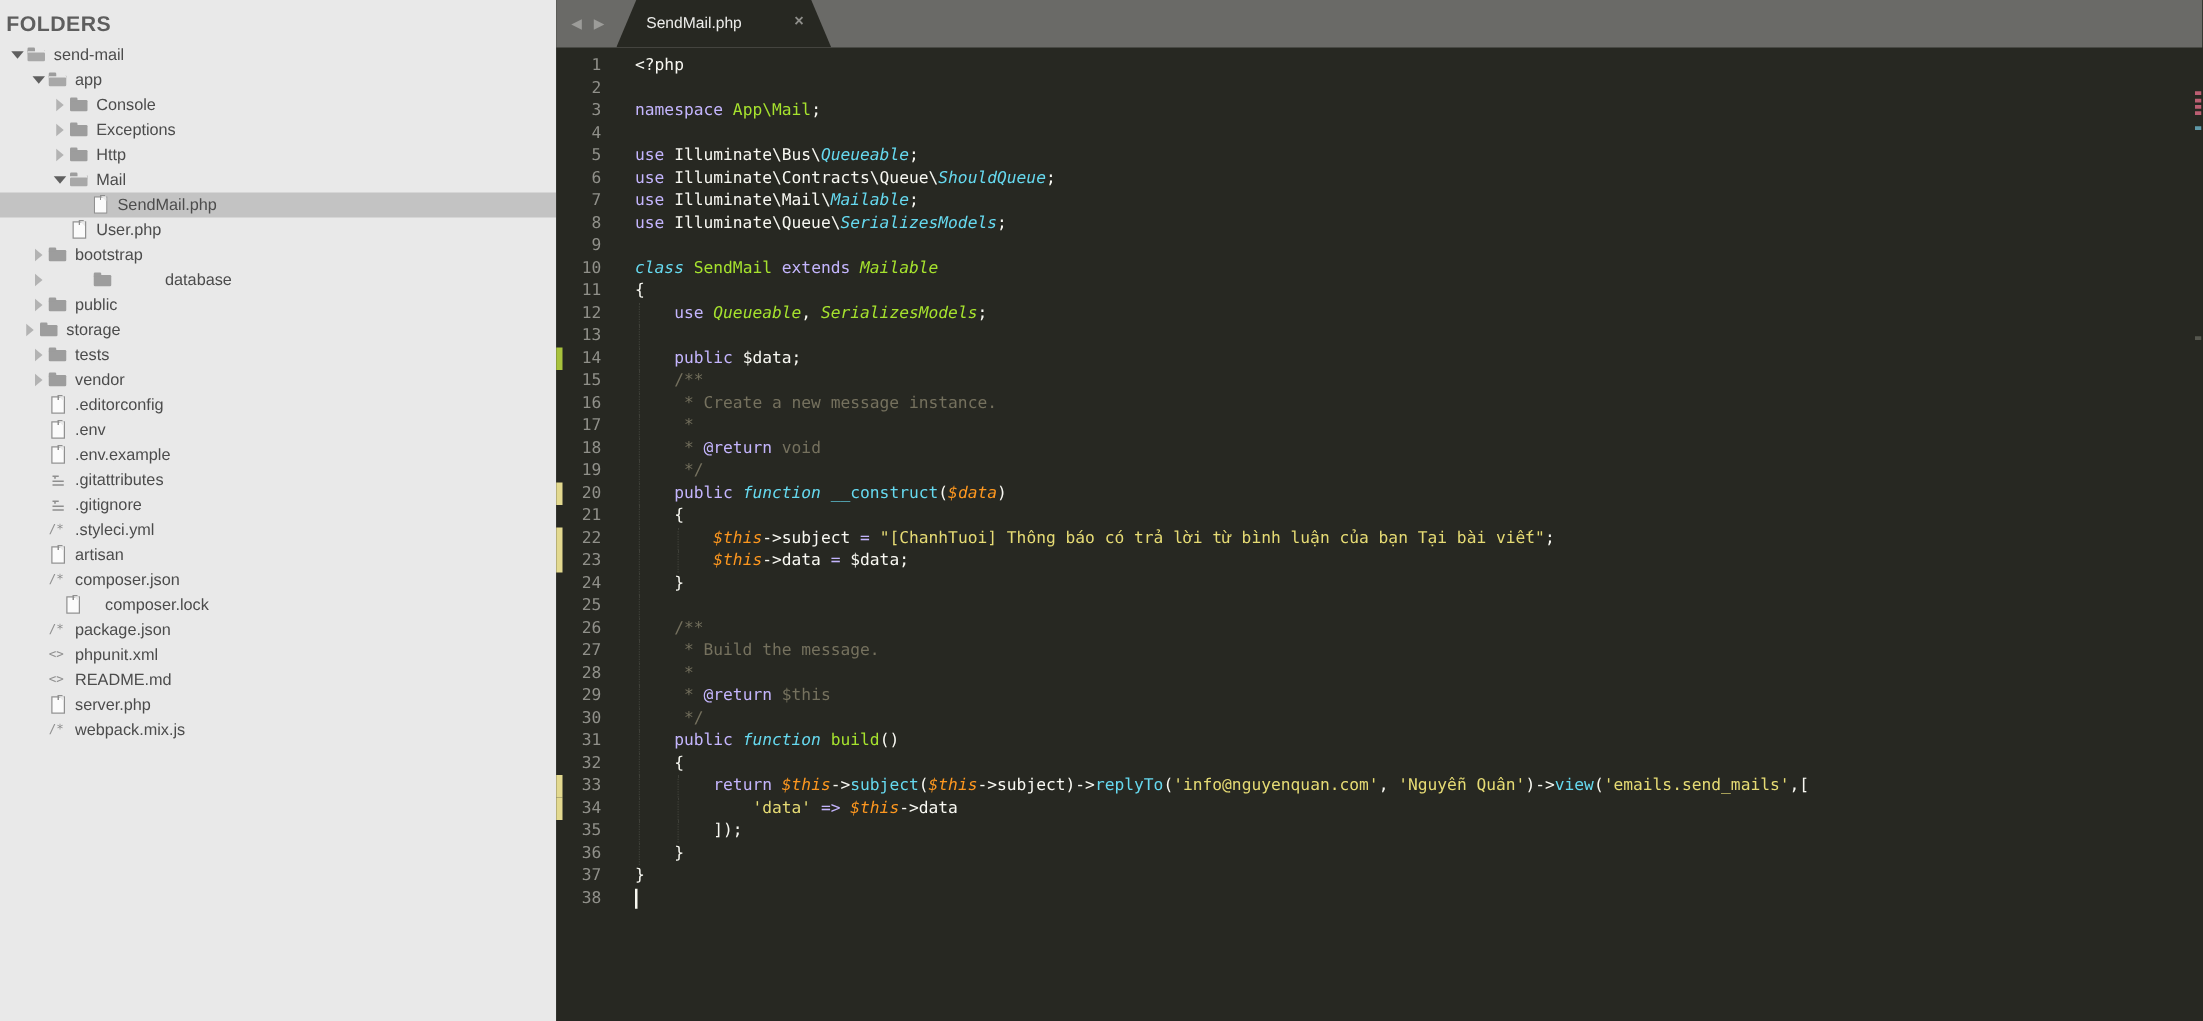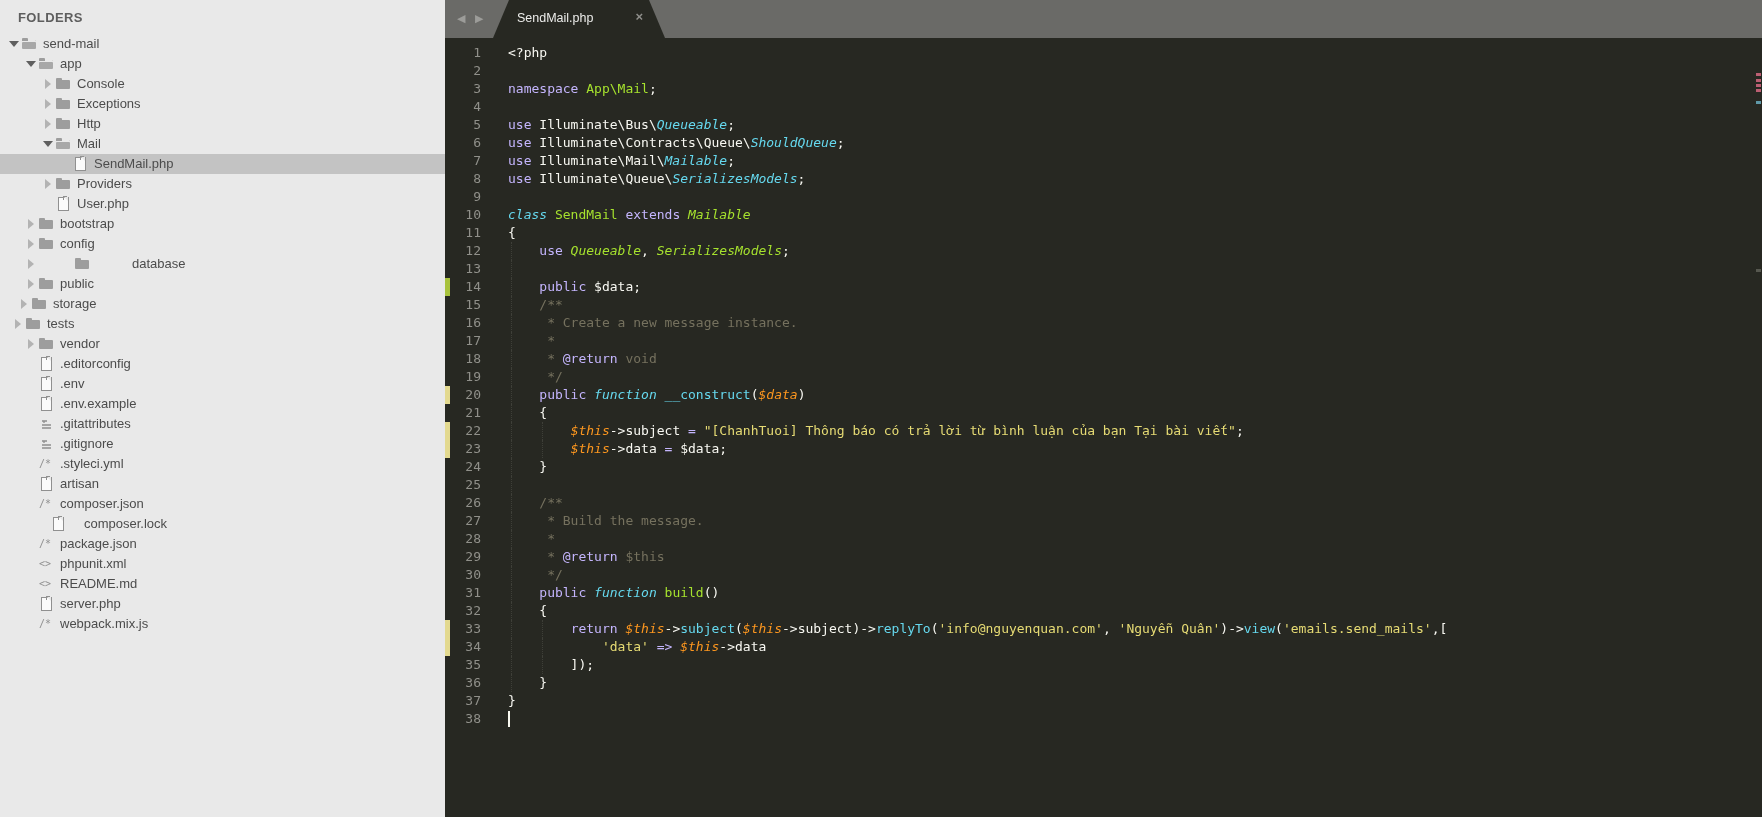--- a/index.html
+++ b/index.html
@@ -1,21 +1,21 @@
 <!DOCTYPE html>
 <html><head>
 <meta charset="utf-8">
 <style>
   html,body{margin:0;padding:0;background:#272822;width:1762px;height:817px;overflow:hidden;
     font-family:"Liberation Sans",sans-serif;}
   #app{position:relative;width:1762px;height:817px;}
 
   
   #sidebar{position:absolute;left:0;top:0;width:445px;height:817px;background:#e9e9e9;overflow:hidden;}
-  #folders-heading{position:absolute;left:18px;top:10px;font-size:13px;font-weight:bold;color:#5e5e5e;letter-spacing:.4px;}
+  #folders-heading{position:absolute;left:5px;top:10px;font-size:17px;font-weight:bold;color:#5e5e5e;letter-spacing:.4px;}
   #tree{position:absolute;left:0;top:34px;width:445px;}
   .trow{position:relative;height:20px;line-height:20px;display:flex;align-items:center;font-size:13px;color:#4c4c4c;cursor:default;}
   .trow.sel{background:#c3c3c3;}
   .tri{display:inline-block;width:14px;flex:0 0 14px;position:relative;}
   .tri.exp::before{content:"";position:absolute;left:1px;top:-3px;border-left:5px solid transparent;border-right:5px solid transparent;border-top:6px solid #5f5f5f;}
   .tri.col::before{content:"";position:absolute;left:3px;top:-5px;border-top:5px solid transparent;border-bottom:5px solid transparent;border-left:6px solid #b3b3b3;}
   .ic{display:inline-block;width:16px;flex:0 0 16px;height:14px;position:relative;margin-right:5px;}
   .fold::before{content:"";position:absolute;left:0;top:3px;width:14px;height:9px;background:#9d9d9d;border-radius:1px;}
   .fold::after{content:"";position:absolute;left:0;top:1px;width:6px;height:3px;background:#9d9d9d;border-radius:1px 1px 0 0;}
   .fold.open::before{background:#a8a8a8;box-shadow:inset 0 2px 0 #e9e9e9, inset 0 3px 0 #a8a8a8;}
@@ -98,55 +98,45 @@
           <span class="tri exp"></span>
           <span class="ic fold open"></span>
           <span class="lbl">Mail</span>
         </div>
         <div class="trow sel" style="padding-left: 59px;">
           <span class="tri"></span>
           <span class="ic file-ic"></span>
           <span class="lbl">SendMail.php</span>
         </div>
         <div class="trow" style="padding-left: 42px;">
-          <span class="tri col"></span>
-          <span class="ic fold"></span>
-          <span class="lbl">Providers</span>
-        </div>
-        <div class="trow" style="padding-left: 42px;">
           <span class="tri"></span>
           <span class="ic file-ic"></span>
           <span class="lbl">User.php</span>
         </div>
         <div class="trow" style="padding-left: 25px;">
           <span class="tri col"></span>
           <span class="ic fold"></span>
           <span class="lbl">bootstrap</span>
         </div>
-        <div class="trow" style="padding-left: 25px;">
-          <span class="tri col"></span>
-          <span class="ic fold"></span>
-          <span class="lbl">config</span>
-        </div>
         <div class="trow" style="padding-left: 25px; gap: 36px;">
           <span class="tri col"></span>
           <span class="ic fold"></span>
           <span class="lbl">database</span>
         </div>
         <div class="trow" style="padding-left: 25px;">
           <span class="tri col"></span>
           <span class="ic fold"></span>
           <span class="lbl">public</span>
         </div>
         <div class="trow" style="padding-left: 18px;">
           <span class="tri col"></span>
           <span class="ic fold"></span>
           <span class="lbl">storage</span>
         </div>
-        <div class="trow" style="padding-left: 12px;">
+        <div class="trow" style="padding-left: 25px;">
           <span class="tri col"></span>
           <span class="ic fold"></span>
           <span class="lbl">tests</span>
         </div>
         <div class="trow" style="padding-left: 25px;">
           <span class="tri col"></span>
           <span class="ic fold"></span>
           <span class="lbl">vendor</span>
         </div>
         <div class="trow" style="padding-left: 25px;">

